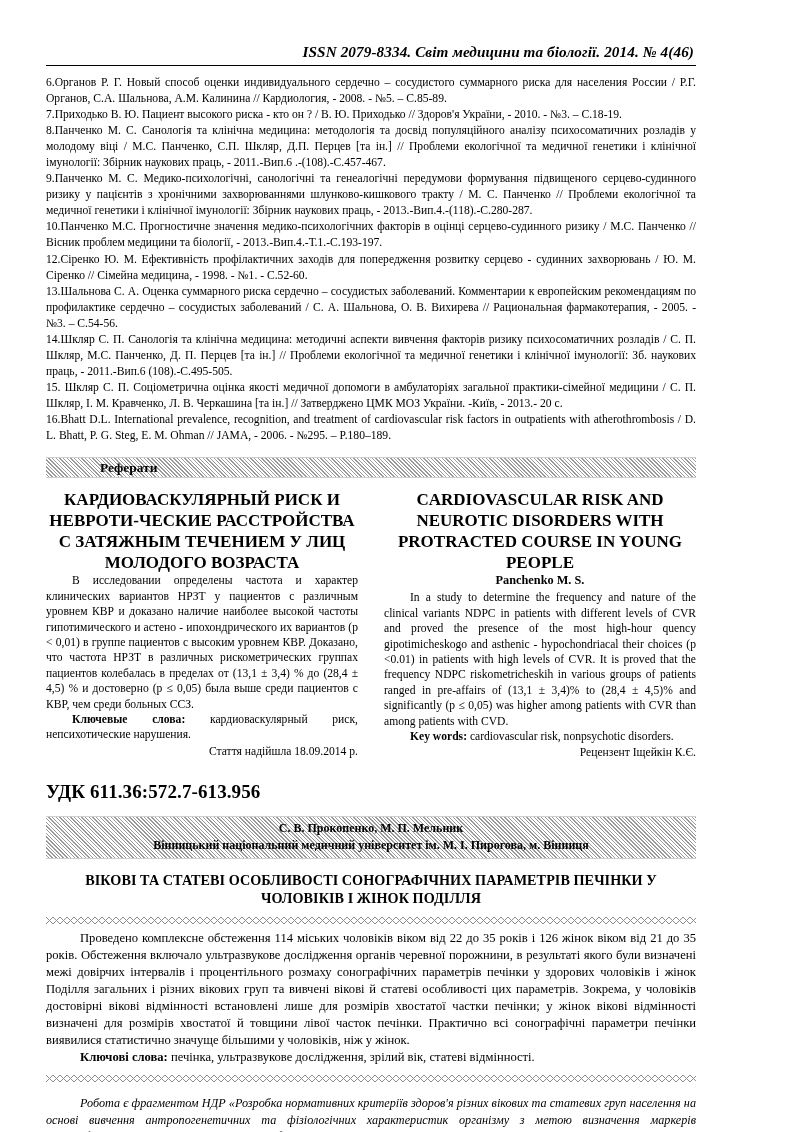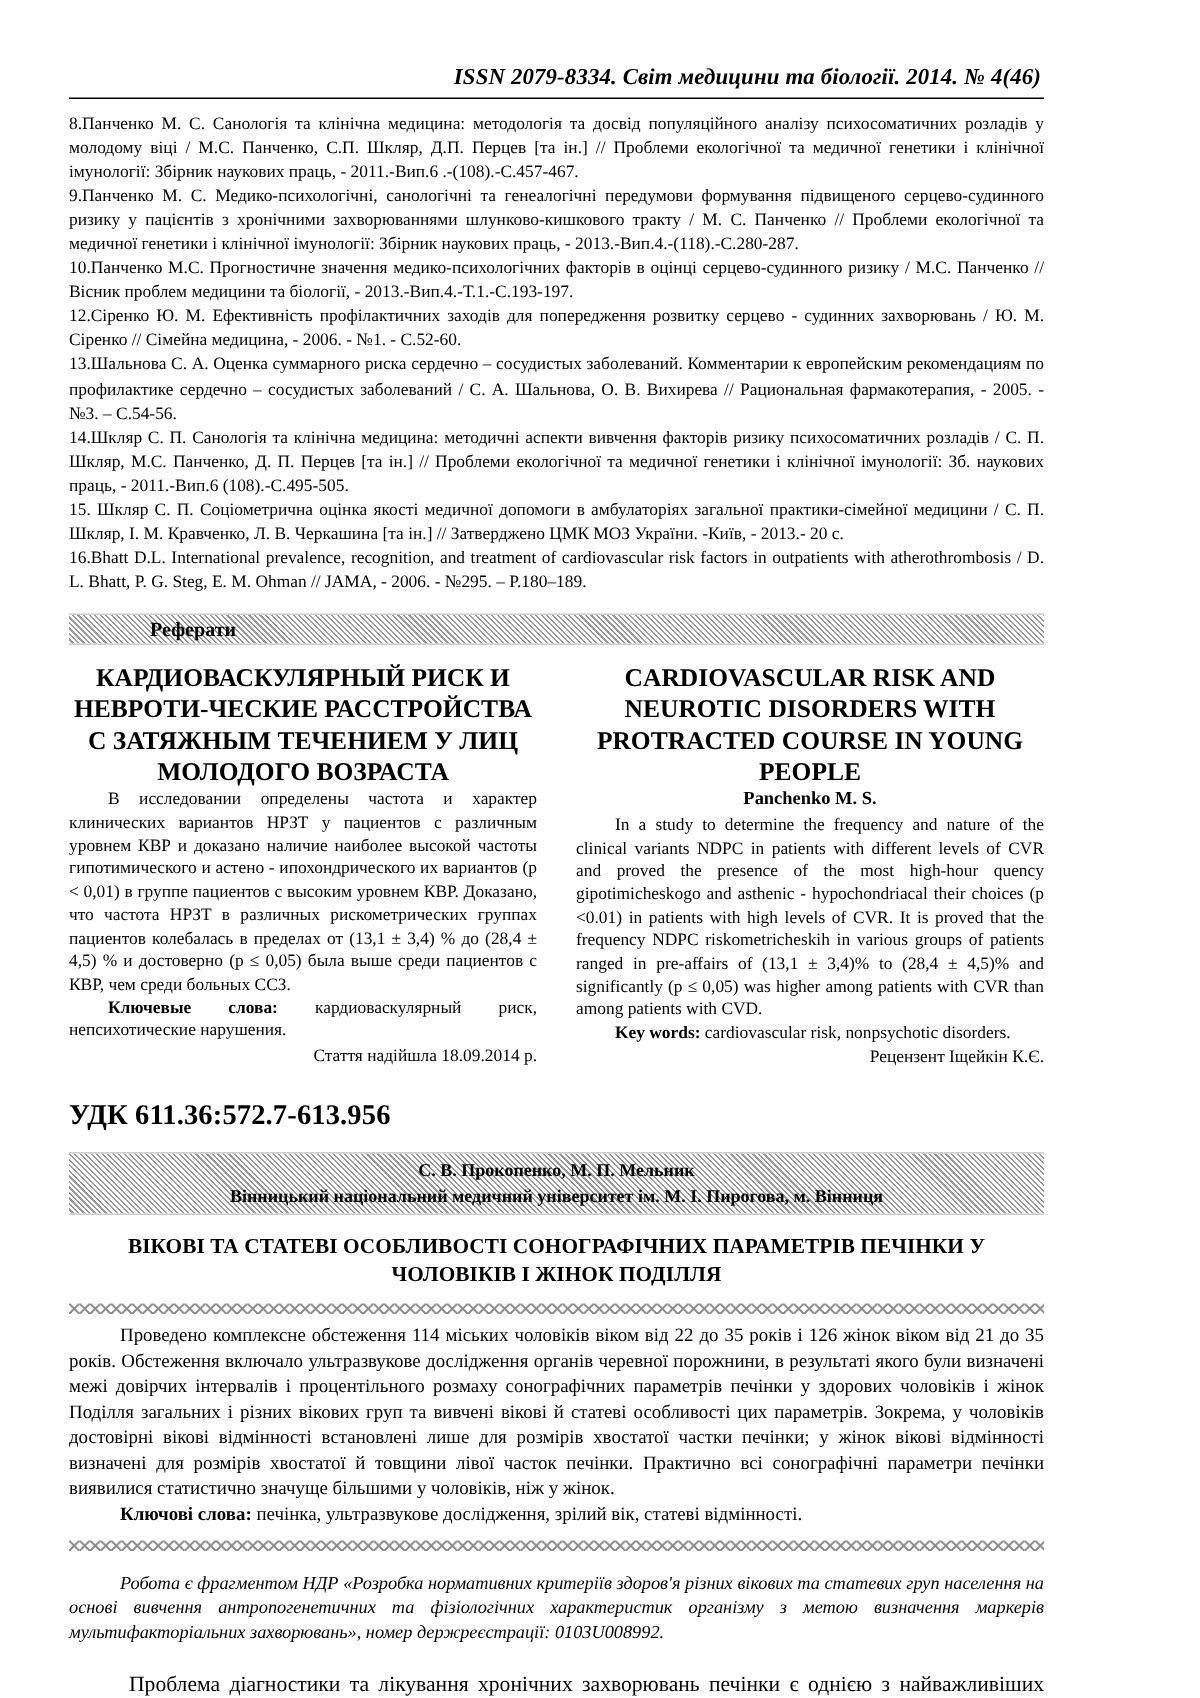--- a/index.html
+++ b/index.html
@@ -196,24 +196,26 @@
 </style>
 </head>
 <body>
 
 <div class="page">
 
   <div class="running-head">ISSN 2079-8334. Світ медицини та біології. 2014. № 4(46)</div>
   <hr class="head-rule">
 
   <div class="refs">
+    <p class="ref">6.Органов Р. Г. Новый способ оценки индивидуального сердечно – сосудистого суммарного риска для населения России / Р.Г. Органов, С.А. Шальнова, А.М. Калинина // Кардиология, - 2008. - №5. – С.85-89.</p>
+    <p class="ref">7.Приходько В. Ю. Пациент высокого риска - кто он ? / В. Ю. Приходько // Здоров'я України, - 2010. - №3. – С.18-19.</p>
     <p class="ref">8.Панченко М. С. Санологія та клінічна медицина: методологія та досвід популяційного аналізу психосоматичних розладів у молодому віці / М.С. Панченко, С.П. Шкляр, Д.П. Перцев [та ін.] // Проблеми екологічної та медичної генетики і клінічної імунології: Збірник наукових праць, - 2011.-Вип.6 .-(108).-С.457-467.</p>
     <p class="ref">9.Панченко М. С. Медико-психологічні, санологічні та генеалогічні передумови формування підвищеного серцево-судинного ризику у пацієнтів з хронічними захворюваннями шлунково-кишкового тракту / М. С. Панченко // Проблеми екологічної та медичної генетики і клінічної імунології: Збірник наукових праць, - 2013.-Вип.4.-(118).-С.280-287.</p>
     <p class="ref">10.Панченко М.С. Прогностичне значення медико-психологічних факторів в оцінці серцево-судинного ризику / М.С. Панченко // Вісник проблем медицини та біології, - 2013.-Вип.4.-Т.1.-С.193-197.</p>
-    <p class="ref">12.Сіренко Ю. М. Ефективність профілактичних заходів для попередження розвитку серцево - судинних захворювань / Ю. М. Сіренко // Сімейна медицина, - 2006. - №1. - С.52-60.</p>
+    <p class="ref">12.Сіренко Ю. М. Ефективність профілактичних заходів для попередження розвитку серцево - судинних захворювань / Ю. М. Сіренко // Сімейна медицина, - 1998. - №1. - С.52-60.</p>
     <p class="ref">13.Шальнова С. А. Оценка суммарного риска сердечно – сосудистых заболеваний. Комментарии к европейским рекомендациям по профилактике сердечно – сосудистых заболеваний / С. А. Шальнова, О. В. Вихирева // Рациональная фармакотерапия, - 2005. - №3. – С.54-56.</p>
     <p class="ref">14.Шкляр С. П. Санологія та клінічна медицина: методичні аспекти вивчення факторів ризику психосоматичних розладів / С. П. Шкляр, М.С. Панченко, Д. П. Перцев [та ін.] // Проблеми екологічної та медичної генетики і клінічної імунології: Зб. наукових праць, - 2011.-Вип.6 (108).-С.495-505.</p>
     <p class="ref">15. Шкляр С. П. Соціометрична оцінка якості медичної допомоги в амбулаторіях загальної практики-сімейної медицини / С. П. Шкляр, І. М. Кравченко, Л. В. Черкашина [та ін.] // Затверджено ЦМК МОЗ України. -Київ, - 2013.- 20 с.</p>
     <p class="ref">16.Bhatt D.L. International prevalence, recognition, and treatment of cardiovascular risk factors in outpatients with atherothrombosis / D. L. Bhatt, P. G. Steg, E. M. Ohman // JAMA, - 2006. - №295. – P.180–189.</p>
   </div>
 
   <div class="banner banner-abstracts">
     <span>Реферати</span>
   </div>
 

